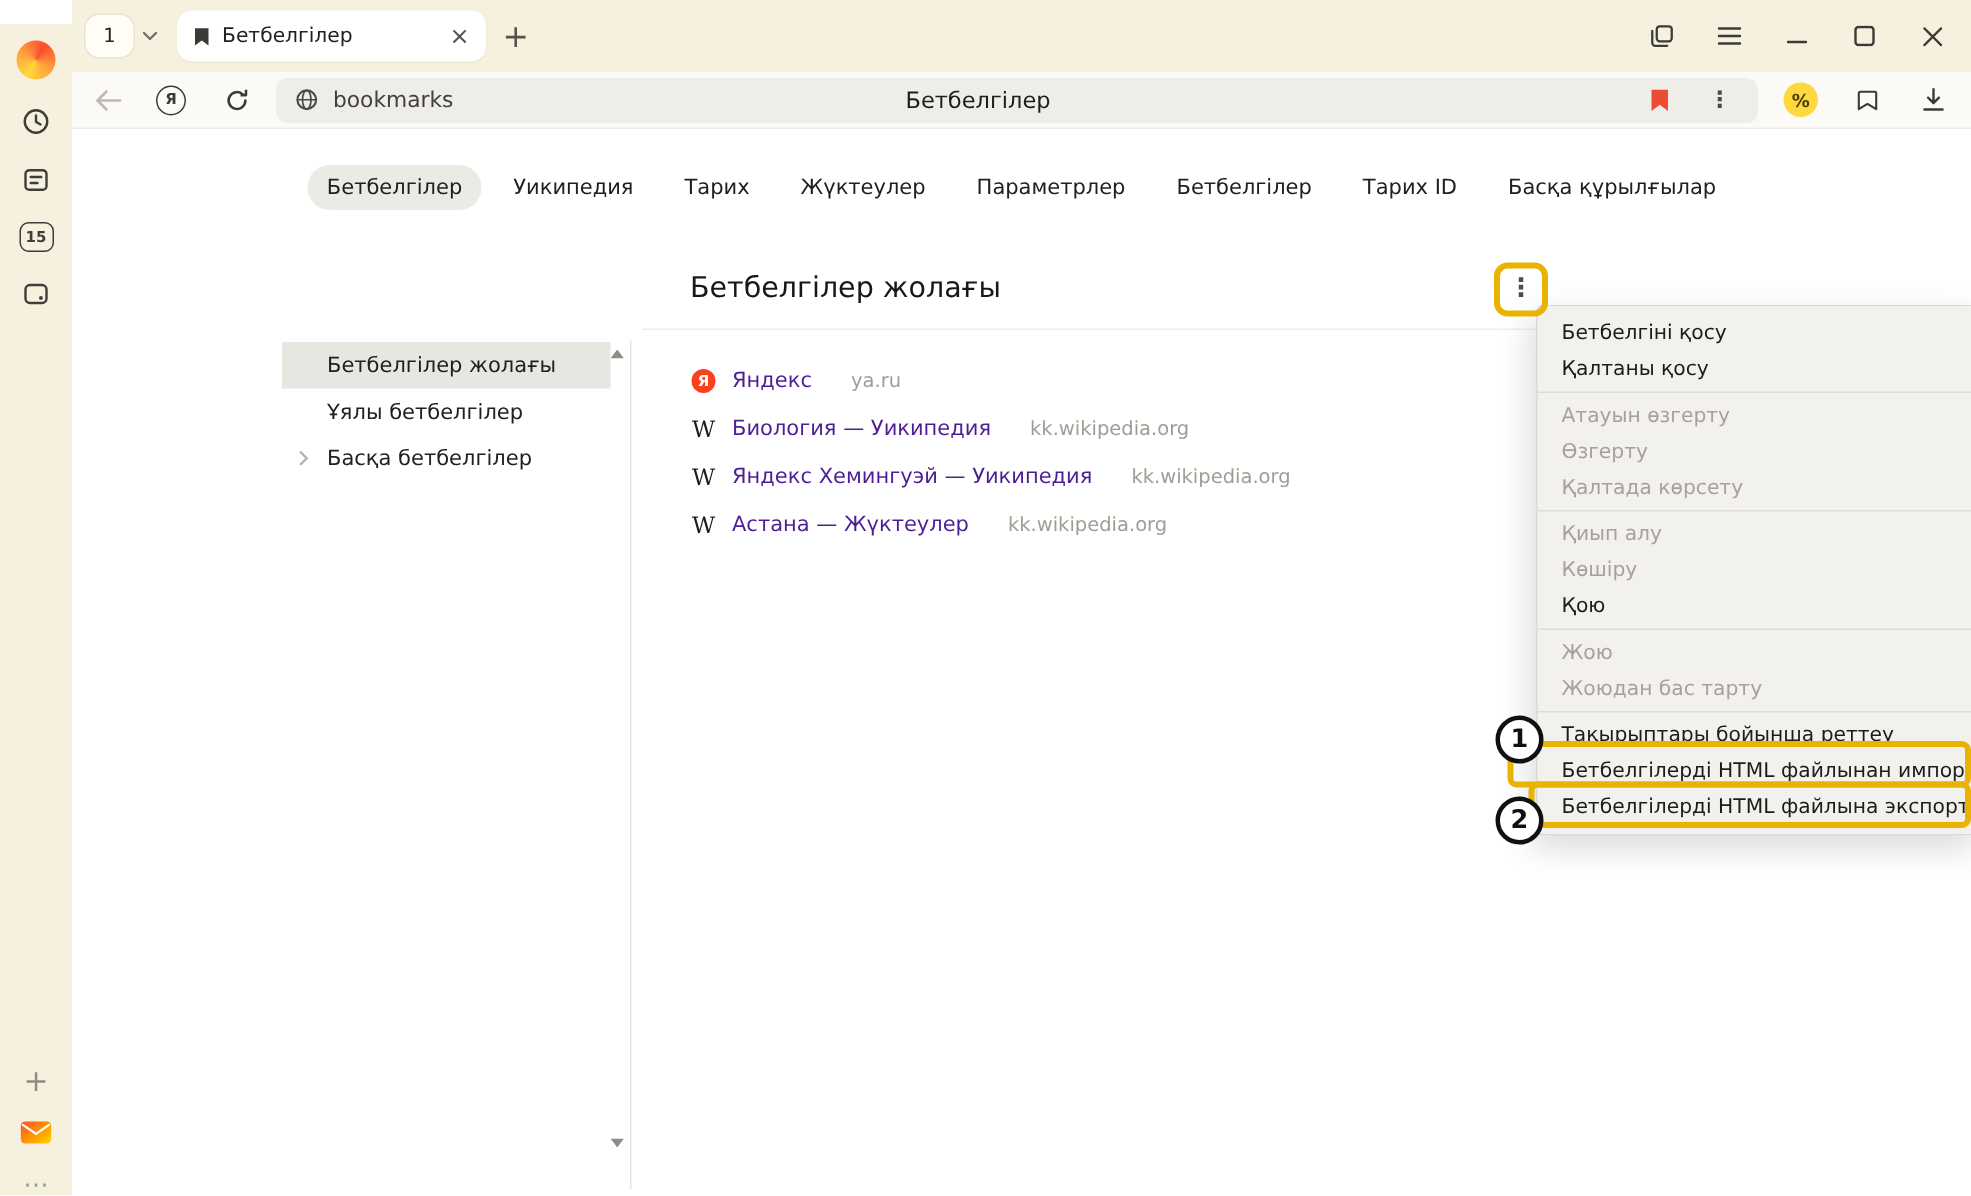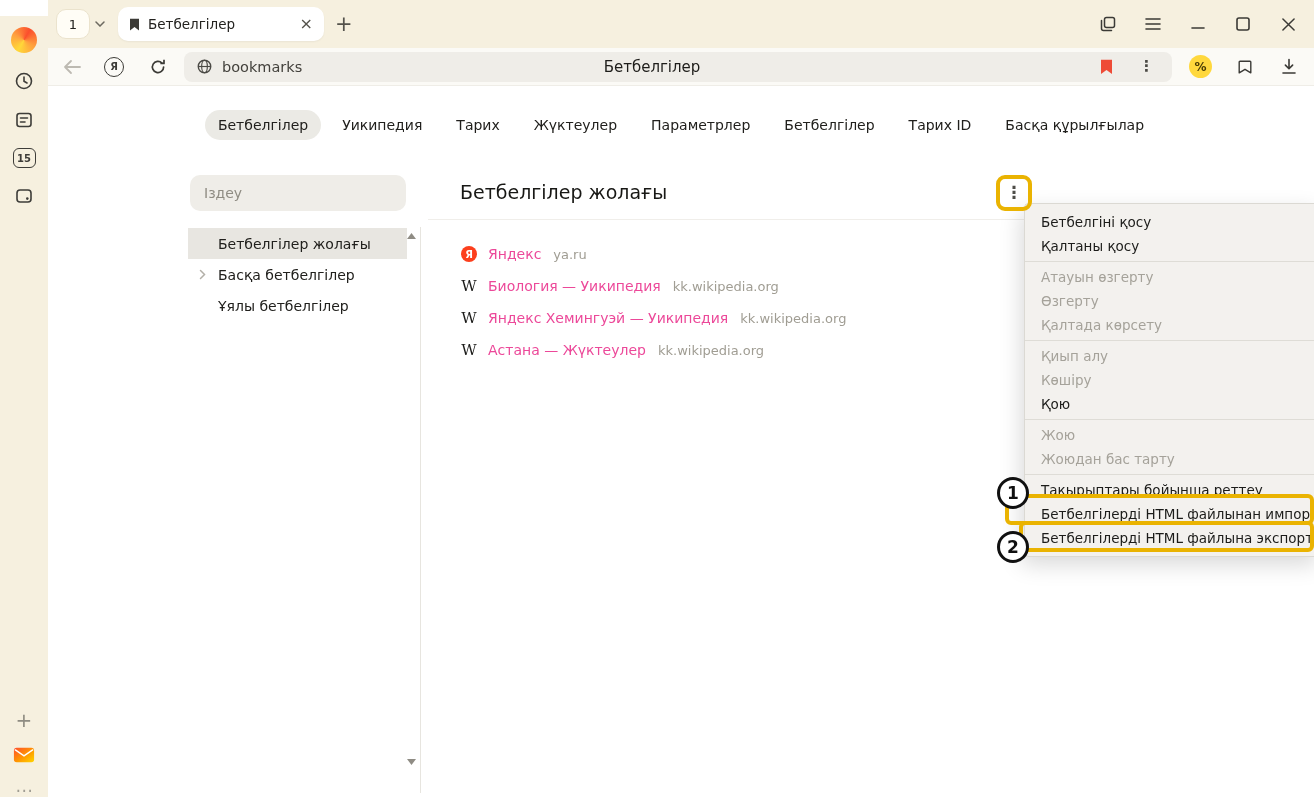--- a/index.html
+++ b/index.html
@@ -63,22 +63,22 @@
 
   
   .card-header{position:absolute;left:412px;top:94px;font-size:19px;font-weight:500;color:#181815}
   .header-rule{position:absolute;left:380px;top:132px;width:618px;height:1px;background:#f0eeea}
   .more-btn{position:absolute;left:950px;top:89px;width:32px;height:32px;display:flex;align-items:center;justify-content:center;font-size:17px;font-weight:bold;color:#4e4d48;border-radius:6px;z-index:20}
   .bm-list{position:absolute;left:412px;top:151px;width:580px}
   .bm-row{height:32px;display:flex;align-items:center;gap:10px}
   .bm-ico{width:18px;display:flex;justify-content:center;align-items:center}
   .ya-fav{width:16px;height:16px;border-radius:50%;background:#fc3f1d;color:#fff;font-size:10px;font-weight:bold;display:flex;align-items:center;justify-content:center}
   .wiki-fav{font-family:"DejaVu Serif","Liberation Serif",serif;font-size:15px;color:#1c1c1a;line-height:1}
-  .bm-title{font-size:14px;color:#ec4899;white-space:nowrap}
-  .bm-url{font-size:13px;color:#a09d93;margin-left:2px;white-space:nowrap}
+  .bm-title{font-size:14px;color:#4c1d95;white-space:nowrap}
+  .bm-url{font-size:13px;color:#a09d93;margin-left:16px;white-space:nowrap}
 
   
   .menu{position:absolute;left:1024px;top:203px;width:296px;background:#f3f1ee;border:1px solid #dbd9d3;border-right:none;border-radius:5px 0 0 5px;box-shadow:-3px 8px 22px rgba(0,0,0,.15);padding:3px 0;z-index:30}
   .menu-group{padding:3px 0}
   .menu-group + .menu-group{border-top:1px solid #dedcd6}
   .menu-item{height:24px;line-height:24px;padding:0 16px;font-size:13.5px;color:#1c1c1a;white-space:nowrap;overflow:hidden}
   .menu-item.disabled{color:#a5a29a}
 
   
   .hl-box{position:absolute;border:4px solid #eab301;z-index:40;pointer-events:none}
@@ -240,35 +240,34 @@
       <span class="nav-tab active">Бетбелгілер</span>
       <span class="nav-tab">Уикипедия</span>
       <span class="nav-tab">Тарих</span>
       <span class="nav-tab">Жүктеулер</span>
       <span class="nav-tab">Параметрлер</span>
       <span class="nav-tab">Бетбелгілер</span>
       <span class="nav-tab">Тарих ID</span>
       <span class="nav-tab">Басқа құрылғылар</span>
     </div>
 
-    <input class="search-box" type="text" placeholder="Іздеу" style="">
     <div class="panel-list">
       <div class="panel-item selected">
         <span>Бетбелгілер жолағы</span>
+      </div>
+      <div class="panel-item">
+        <span>Ұялы бетбелгілер</span>
       </div>
       <div class="panel-item">
         <span class="chev">
           <svg width="7" height="11" viewBox="0 0 7 11">
               <path d="M1.5 1.5 5.5 5.5 1.5 9.5" stroke="#b3b0a8" stroke-width="1.5" fill="none" stroke-linecap="round"></path>
             </svg>
         </span>
         <span>Басқа бетбелгілер</span>
-      </div>
-      <div class="panel-item">
-        <span>Ұялы бетбелгілер</span>
       </div>
     </div>
     <span class="scroll-up">
       <svg width="9" height="6" viewBox="0 0 9 6">
           <path d="M4.5 0 9 6H0z" fill="#8f8c84"></path>
         </svg>
     </span>
     <span class="scroll-down">
       <svg width="9" height="6" viewBox="0 0 9 6">
           <path d="M4.5 6 0 0h9z" fill="#8f8c84"></path>

